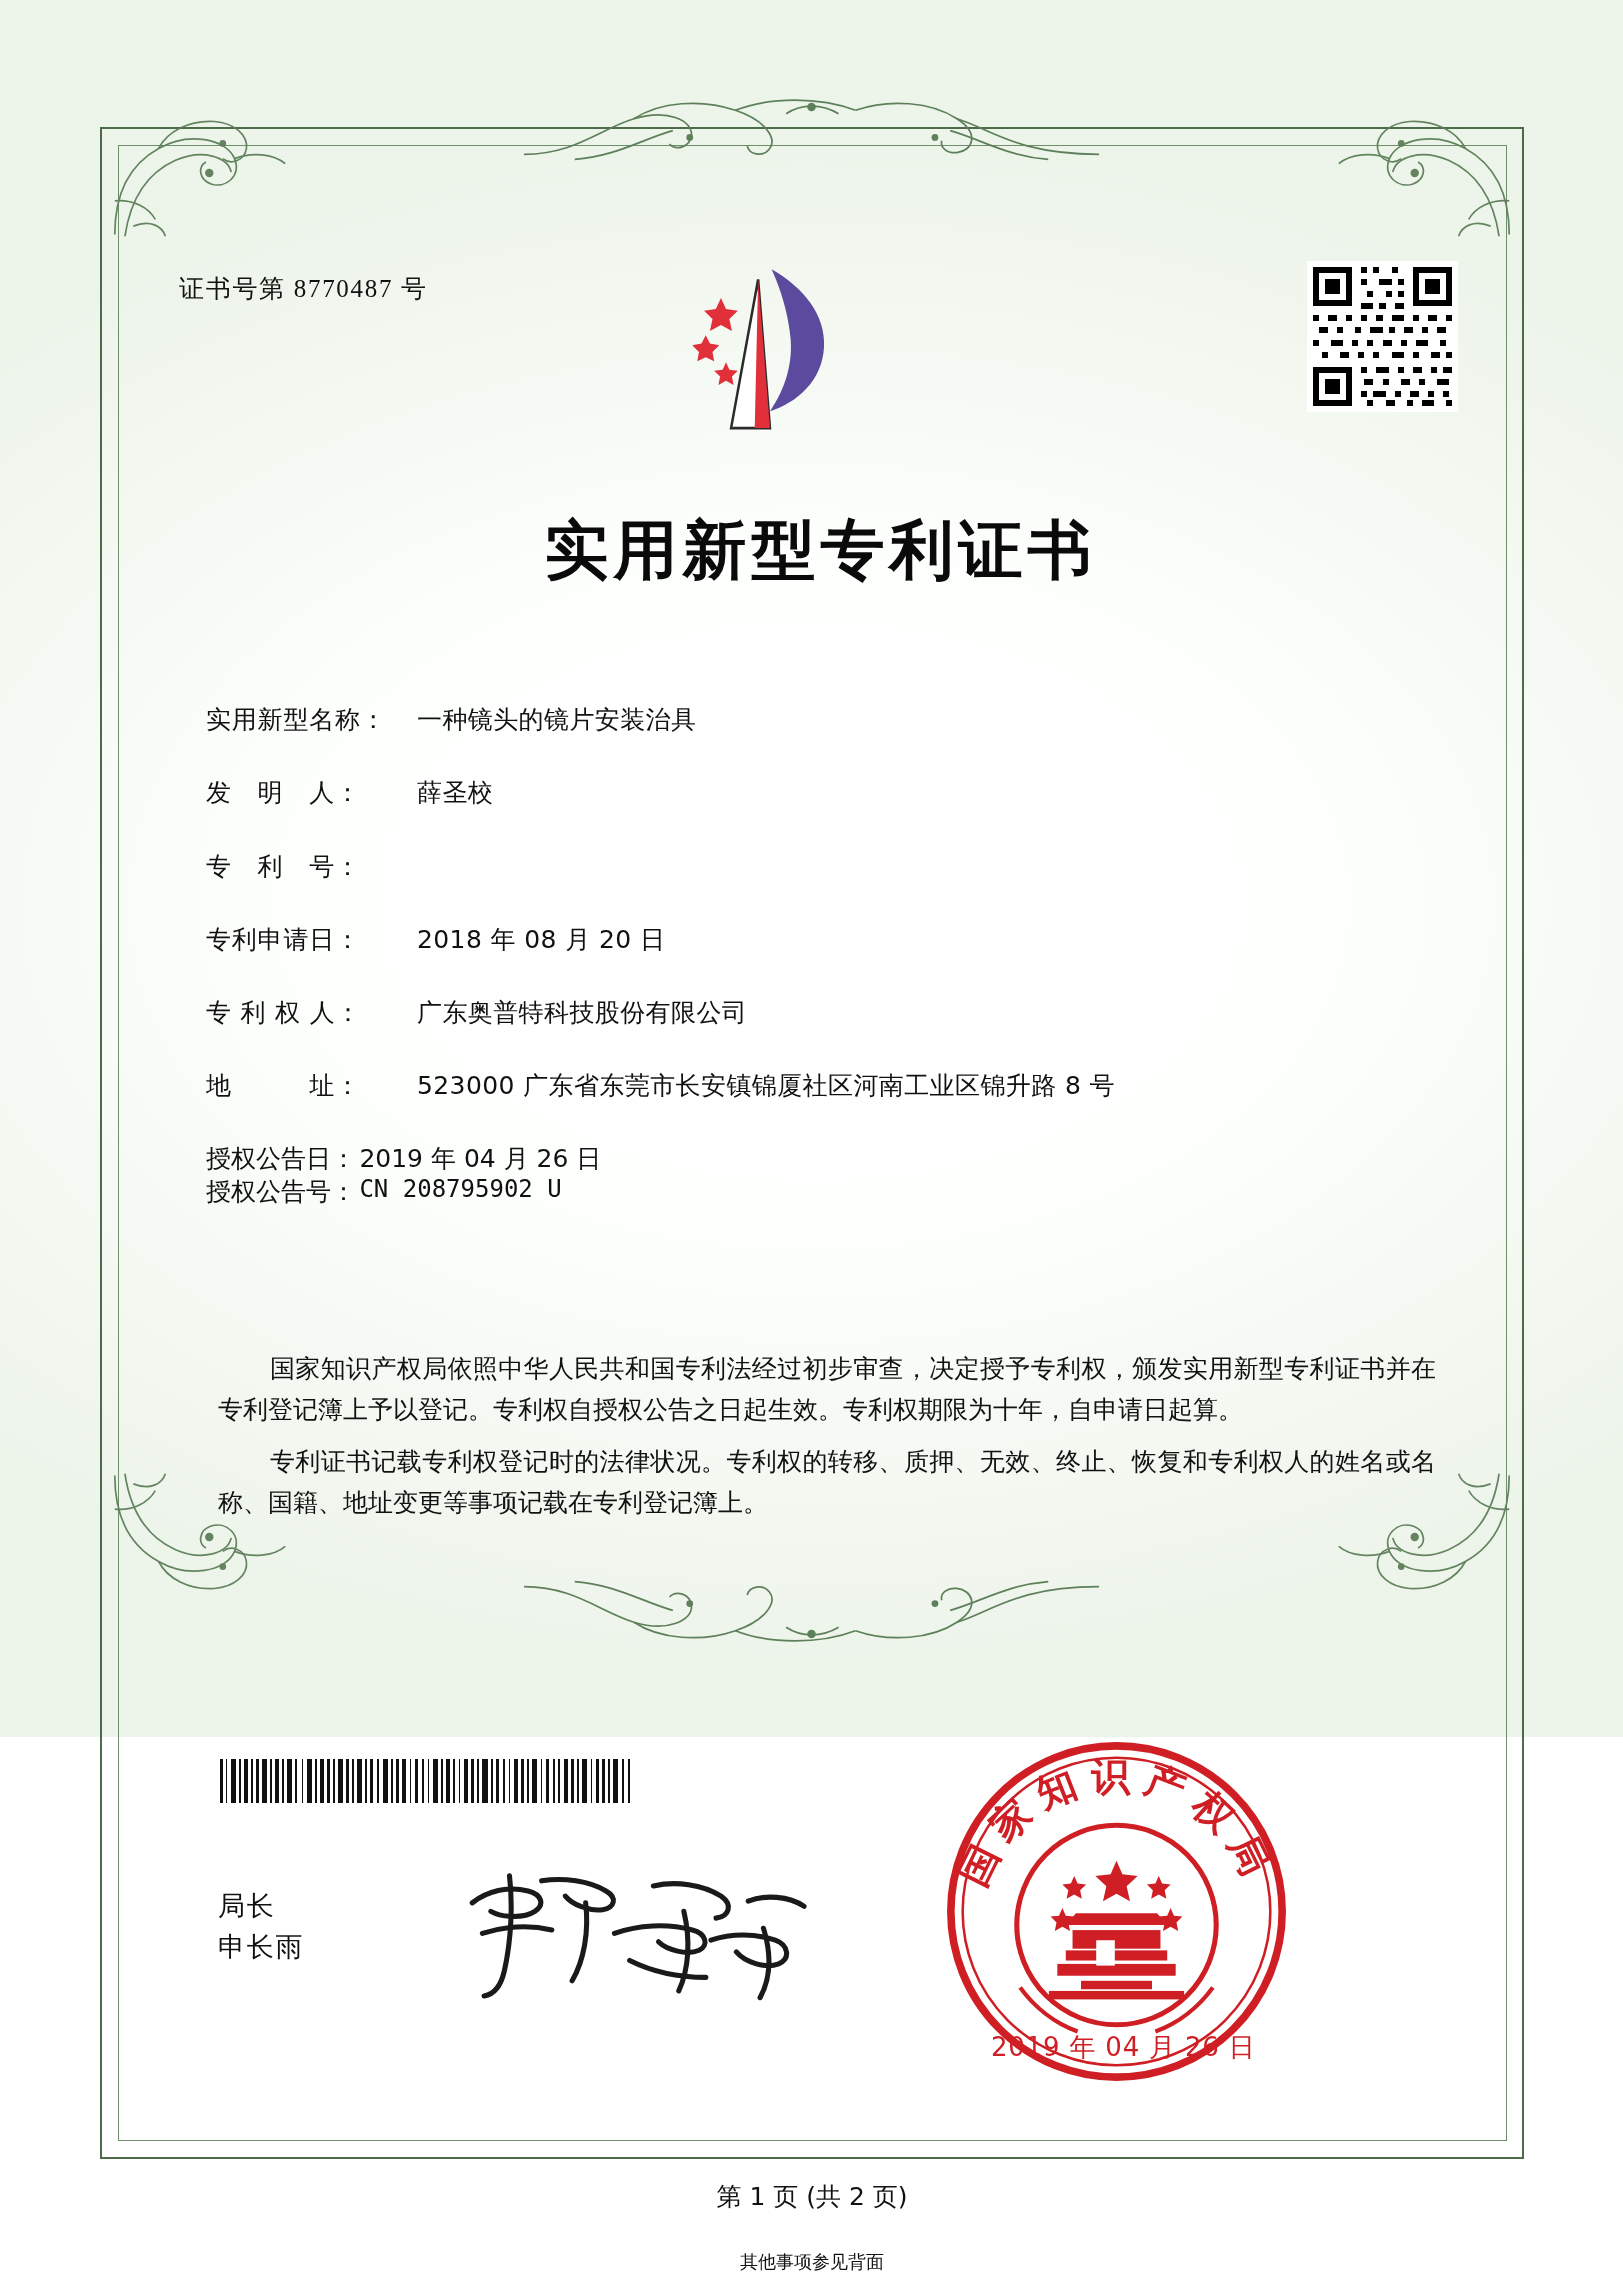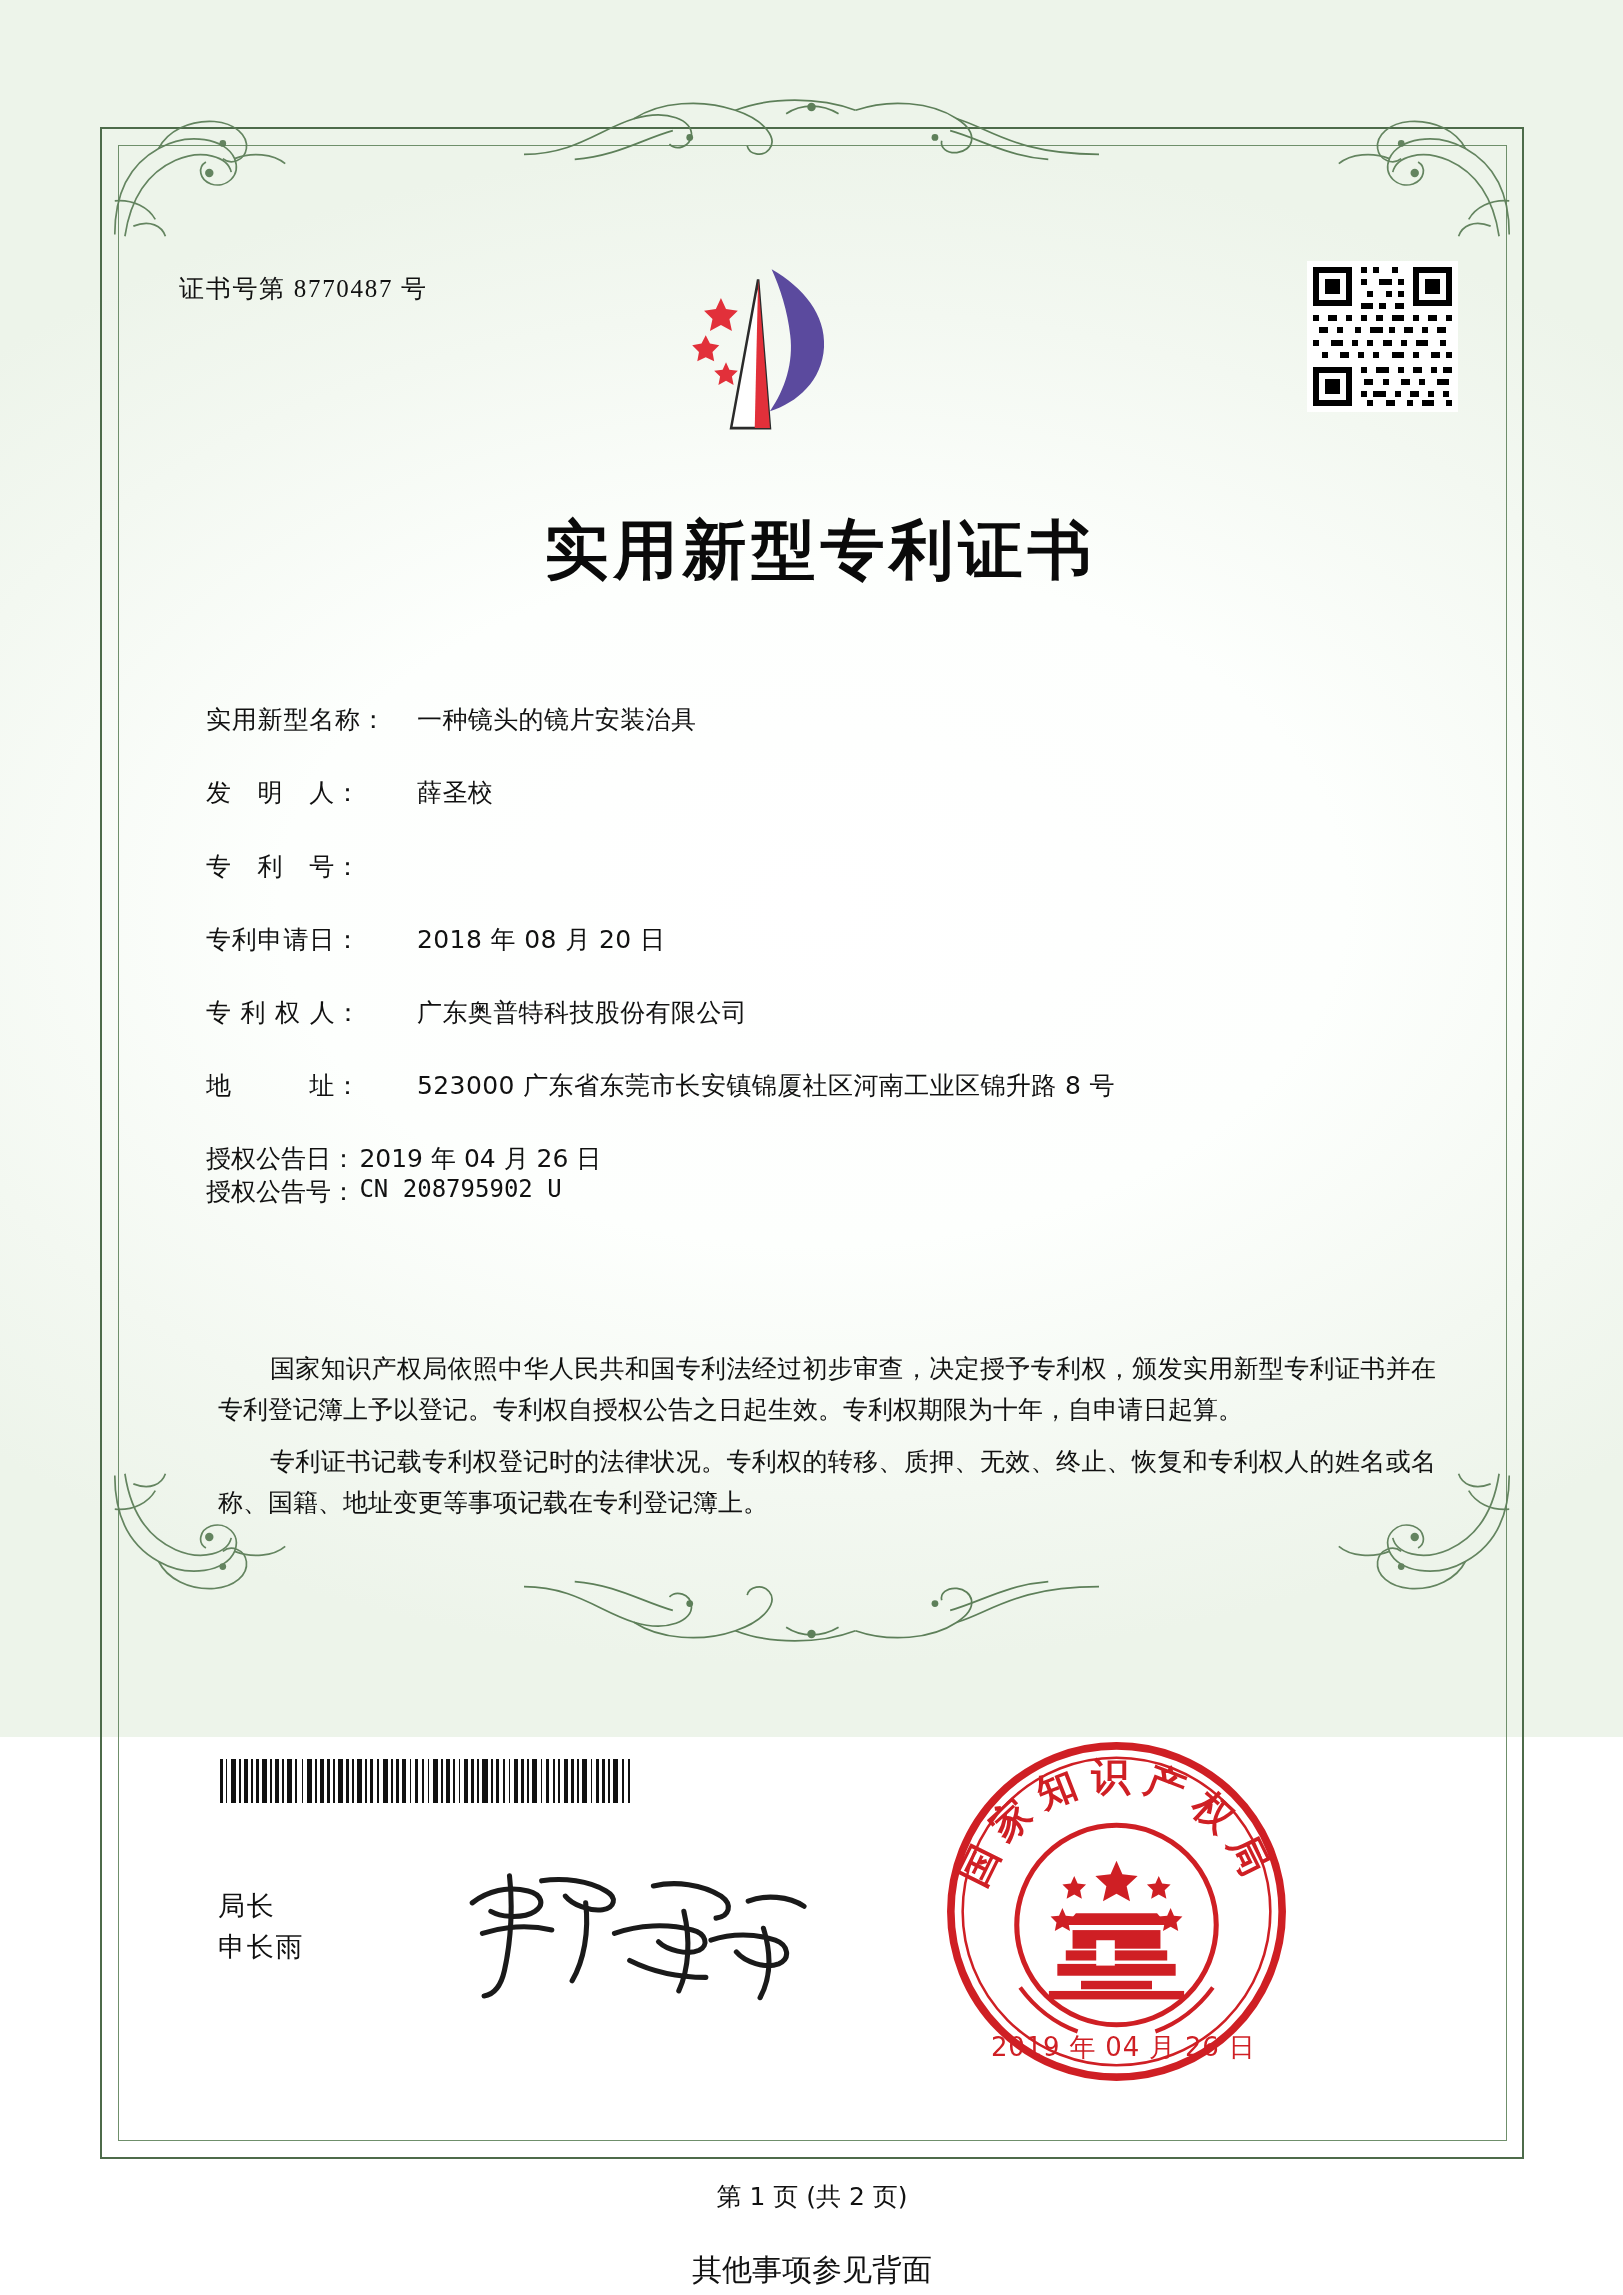--- a/index.html
+++ b/index.html
@@ -253,21 +253,21 @@
     font-family: "DejaVu Sans", sans-serif;
     font-size: 25px;
     color: #111;
   }
   .back-note {
     position: absolute;
     left: 0; right: 0;
     top: 2250px;
     text-align: center;
     font-family: Liberation Sans, sans-serif;
-    font-size: 30px;
+    font-size: 18px;
     color: #111;
   }
 </style>
 </head>
 <body>
 
 <div class="page">
 
   <div class="frame-outer"></div>
   <div class="frame-inner"></div>

